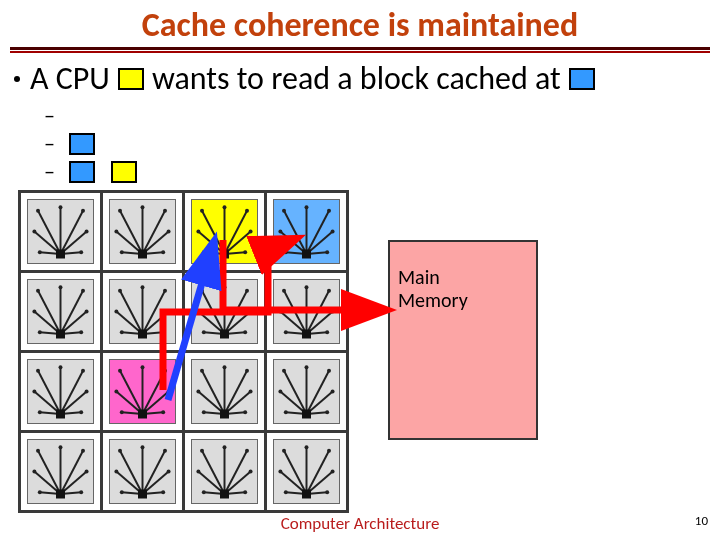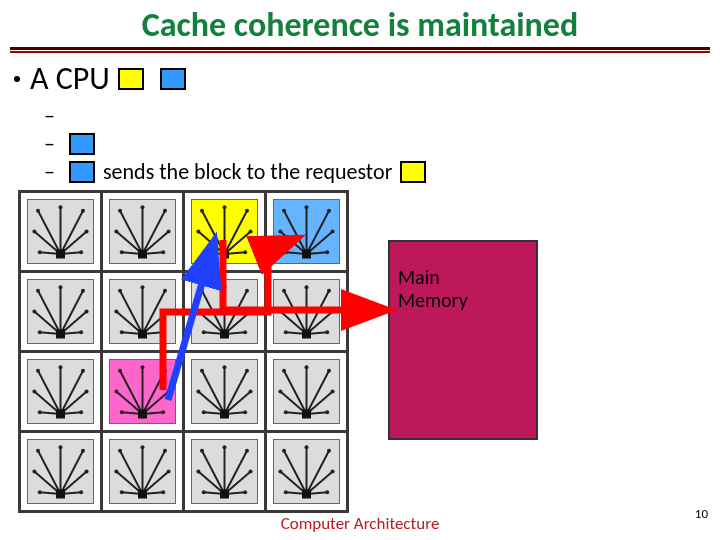--- a/index.html
+++ b/index.html
@@ -7,21 +7,21 @@
     width: 720px;
     height: 540px;
     font-family: Calibri, Arial, sans-serif;
     background: #fff;
     position: relative;
     overflow: hidden;
   }
   .title {
     font-size: 34px;
     font-weight: bold;
-    color: #15803d;
+    color: #c2410c;
     text-align: center;
     padding: 4px 0 2px;
   }
   .title-underline {
     width: 700px;
     height: 4px;
     margin: 0 auto 8px;
   }
   .title-underline .bar1 { height: 3px; background: #4a0000; }
   .title-underline .bar2 { height: 1.5px; background: #a00000; margin-top: 1px; }
@@ -84,21 +84,21 @@
   .cell-inner svg { width: 100%; height: 100%; display: block; }
   .cell-yellow .cell-inner { background: #ffff00; }
   .cell-blue .cell-inner { background: #66b3ff; }
   .cell-pink .cell-inner { background: #ff66cc; }
   .mainmem {
     position: absolute;
     left: 370px;
     top: 50px;
     width: 150px;
     height: 200px;
-    background: #be185d;
+    background: #fca5a5;
     border: 2px solid #333;
     padding: 24px 8px 8px 8px;
   }
   .mainmem-label {
     font-size: 20px;
     color: #000;
     line-height: 1.15;
   }
   .arrows {
     position: absolute;
@@ -110,54 +110,54 @@
     position: absolute;
     bottom: 6px;
     left: 0;
     width: 100%;
     text-align: center;
     font-size: 17px;
     color: #b91c1c;
   }
   .pagenum {
     position: absolute;
-    bottom: 19px;
+    bottom: 12px;
     right: 12px;
     font-size: 13px;
     color: #000;
   }
 </style>
 </head>
 <body>
 
 <div class="title">Cache coherence is maintained</div>
 <div class="title-underline">
   <div class="bar1"></div>
   <div class="bar2"></div>
 </div>
 
 <div class="bullet-row">
   <span class="bullet-dot"></span>
   <span>A CPU</span>
   <span class="chip yellow"></span>
+  <span>wants to read a block cached at</span>
   <span class="chip blue"></span>
 </div>
 
 <div class="sub-bullets">
   <div class="sub">
     <span class="dash">–</span>
   </div>
   <div class="sub">
     <span class="dash">–</span>
     <span class="chip blue"></span>
   </div>
   <div class="sub">
     <span class="dash">–</span>
     <span class="chip blue"></span>
-    <span>sends the block to the requestor</span>
     <span class="chip yellow"></span>
   </div>
 </div>
 
 <div class="diagram-area">
   <div class="grid">
     <table>
       <tbody>
           <tr>
         <td>

